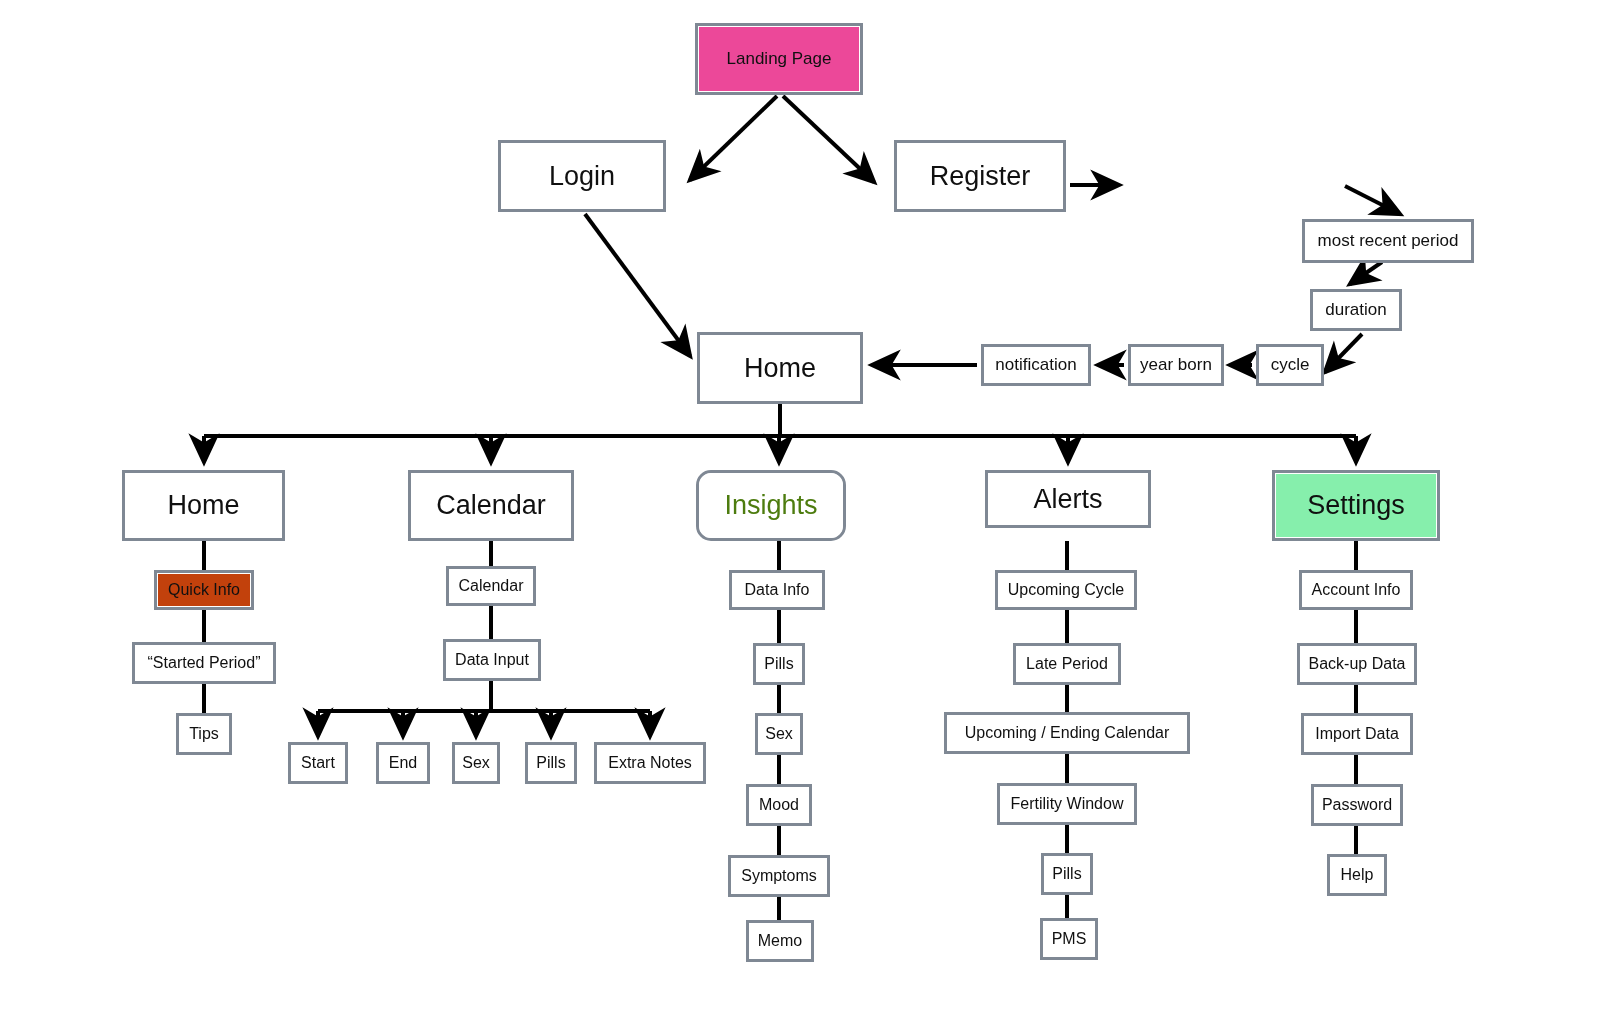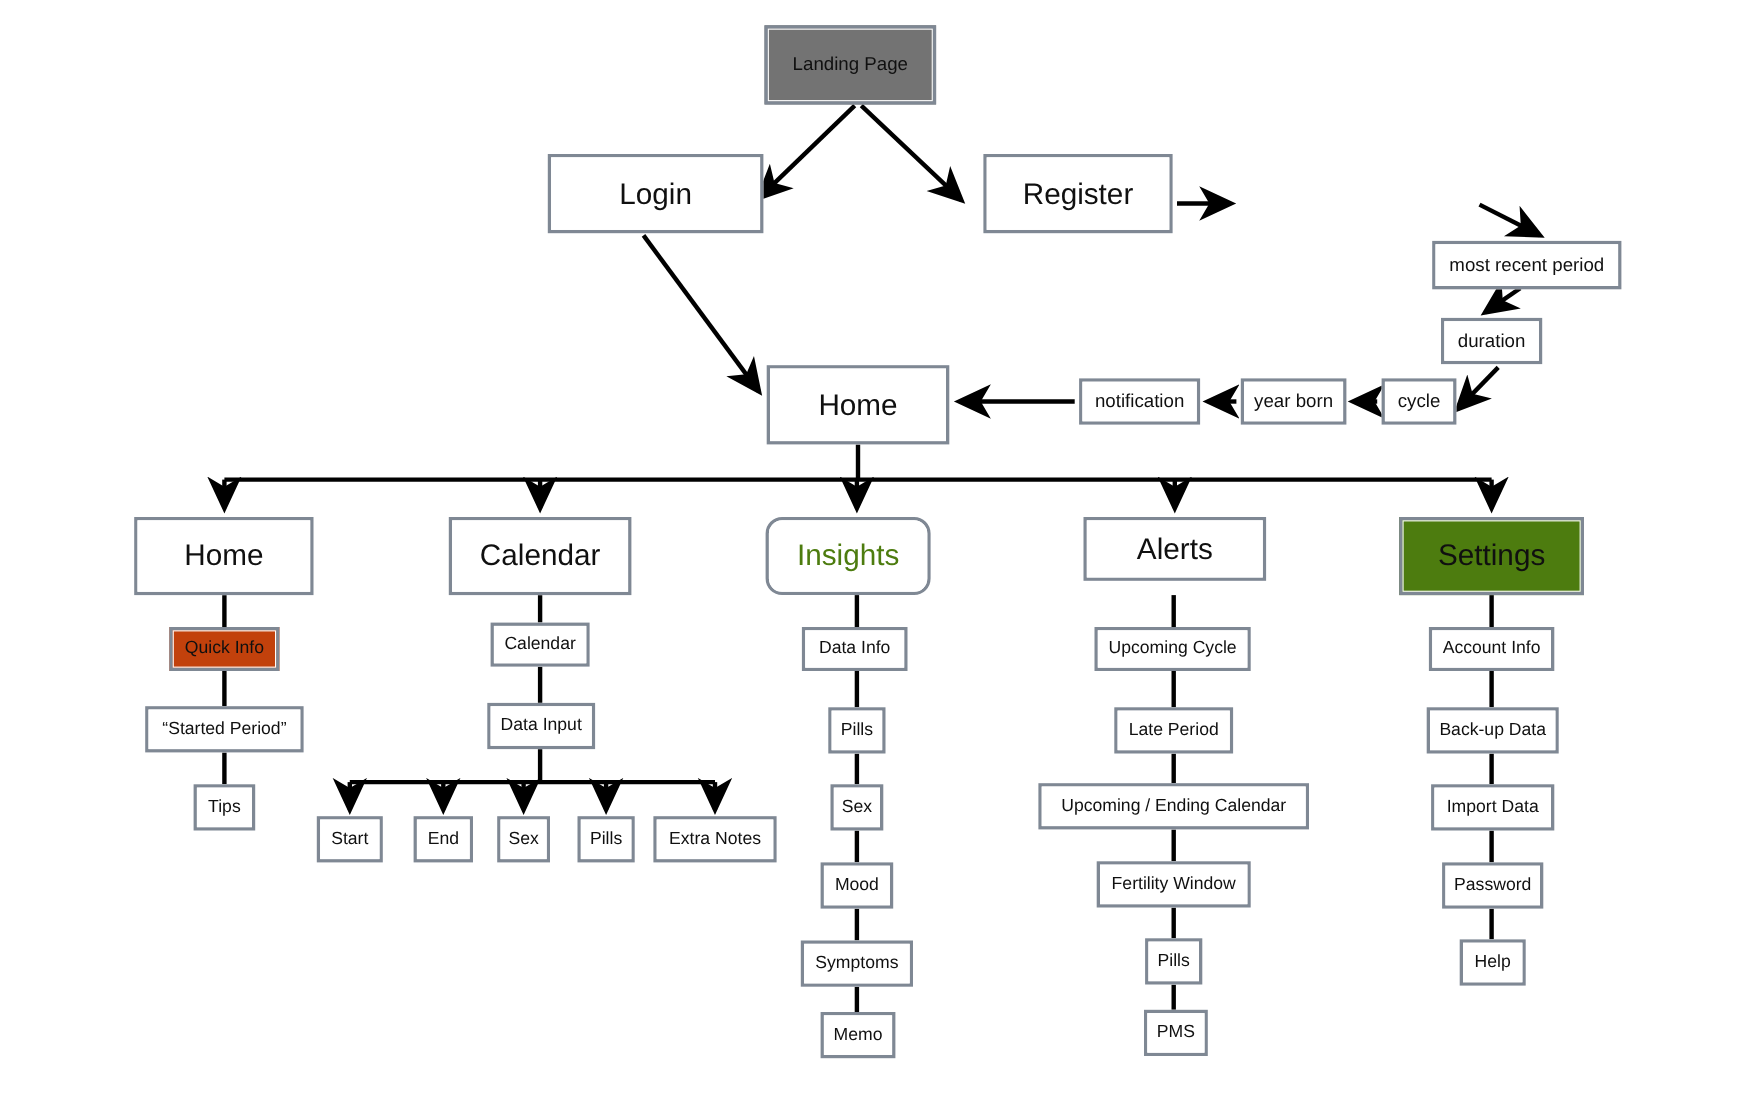--- a/index.html
+++ b/index.html
@@ -116,35 +116,35 @@
       <path d="M1067,895 L1067,918"></path>
 
       <path d="M1356,541 L1356,570"></path>
       <path d="M1356,610 L1356,643"></path>
       <path d="M1356,685 L1356,713"></path>
       <path d="M1356,755 L1356,784"></path>
       <path d="M1356,826 L1356,854"></path>
     </g>
   </svg>
 
-  <div class="node lvl-mid" style="left: 695px; top: 23px; width: 156px; height: 72px; border-color: rgb(127, 136, 148); background: #737373; color: rgb(16, 16, 16);">Landing Page</div>
-  <div class="node lvl-big" style="left: 498px; top: 140px; width: 196px; height: 72px; border-color: rgb(127, 136, 148); background: rgb(255, 255, 255); color: rgb(16, 16, 16);">Login</div>
+  <div class="node lvl-mid" style="left: 695px; top: 23px; width: 168px; height: 72px; border-color: rgb(127, 136, 148); background: #ec4899; color: rgb(16, 16, 16);">Landing Page</div>
+  <div class="node lvl-big" style="left: 498px; top: 140px; width: 168px; height: 72px; border-color: rgb(127, 136, 148); background: rgb(255, 255, 255); color: rgb(16, 16, 16);">Login</div>
   <div class="node lvl-big" style="left: 894px; top: 140px; width: 172px; height: 72px; border-color: rgb(127, 136, 148); background: rgb(255, 255, 255); color: rgb(16, 16, 16);">Register</div>
   <div class="node lvl-mid" style="left: 1302px; top: 219px; width: 172px; height: 44px; border-color: rgb(127, 136, 148); background: rgb(255, 255, 255); color: rgb(16, 16, 16);">most recent period</div>
   <div class="node lvl-mid" style="left: 1310px; top: 289px; width: 92px; height: 42px; border-color: rgb(127, 136, 148); background: rgb(255, 255, 255); color: rgb(16, 16, 16);">duration</div>
   <div class="node lvl-mid" style="left: 1256px; top: 344px; width: 68px; height: 42px; border-color: rgb(127, 136, 148); background: rgb(255, 255, 255); color: rgb(16, 16, 16);">cycle</div>
   <div class="node lvl-mid" style="left: 1128px; top: 344px; width: 96px; height: 42px; border-color: rgb(127, 136, 148); background: rgb(255, 255, 255); color: rgb(16, 16, 16);">year born</div>
   <div class="node lvl-mid" style="left: 981px; top: 344px; width: 110px; height: 42px; border-color: rgb(127, 136, 148); background: rgb(255, 255, 255); color: rgb(16, 16, 16);">notification</div>
   <div class="node lvl-big" style="left: 697px; top: 332px; width: 166px; height: 72px; border-color: rgb(127, 136, 148); background: rgb(255, 255, 255); color: rgb(16, 16, 16);">Home</div>
 
   <div class="node lvl-big" style="left: 122px; top: 470px; width: 163px; height: 71px; border-color: rgb(127, 136, 148); background: rgb(255, 255, 255); color: rgb(16, 16, 16);">Home</div>
   <div class="node lvl-big" style="left: 408px; top: 470px; width: 166px; height: 71px; border-color: rgb(127, 136, 148); background: rgb(255, 255, 255); color: rgb(16, 16, 16);">Calendar</div>
   <div class="node lvl-big" style="left: 696px; top: 470px; width: 150px; height: 71px; border-color: rgb(127, 136, 148); background: rgb(255, 255, 255); color: #4d7c0f; border-radius: 15px;">Insights</div>
   <div class="node lvl-big" style="left: 985px; top: 470px; width: 166px; height: 58px; border-color: rgb(127, 136, 148); background: rgb(255, 255, 255); color: rgb(16, 16, 16);">Alerts</div>
-  <div class="node lvl-big" style="left: 1272px; top: 470px; width: 168px; height: 71px; border-color: rgb(127, 136, 148); background: #4d7c0f; color: rgb(16, 16, 16);">Settings</div>
+  <div class="node lvl-big" style="left: 1272px; top: 470px; width: 168px; height: 71px; border-color: rgb(127, 136, 148); background: #86efac; color: rgb(16, 16, 16);">Settings</div>
 
   <div class="node lvl-small" style="left: 154px; top: 570px; width: 100px; height: 40px; border-color: rgb(127, 136, 148); background: #c2410c; color: rgb(16, 16, 16);">Quick Info</div>
   <div class="node lvl-small" style="left: 132px; top: 642px; width: 144px; height: 42px; border-color: rgb(127, 136, 148); background: rgb(255, 255, 255); color: rgb(16, 16, 16);">“Started Period”</div>
   <div class="node lvl-small" style="left: 176px; top: 713px; width: 56px; height: 42px; border-color: rgb(127, 136, 148); background: rgb(255, 255, 255); color: rgb(16, 16, 16);">Tips</div>
 
   <div class="node lvl-small" style="left: 446px; top: 566px; width: 90px; height: 40px; border-color: rgb(127, 136, 148); background: rgb(255, 255, 255); color: rgb(16, 16, 16);">Calendar</div>
   <div class="node lvl-small" style="left: 443px; top: 639px; width: 98px; height: 42px; border-color: rgb(127, 136, 148); background: rgb(255, 255, 255); color: rgb(16, 16, 16);">Data Input</div>
   <div class="node lvl-small" style="left: 288px; top: 742px; width: 60px; height: 42px; border-color: rgb(127, 136, 148); background: rgb(255, 255, 255); color: rgb(16, 16, 16);">Start</div>
   <div class="node lvl-small" style="left: 376px; top: 742px; width: 54px; height: 42px; border-color: rgb(127, 136, 148); background: rgb(255, 255, 255); color: rgb(16, 16, 16);">End</div>
   <div class="node lvl-small" style="left: 452px; top: 742px; width: 48px; height: 42px; border-color: rgb(127, 136, 148); background: rgb(255, 255, 255); color: rgb(16, 16, 16);">Sex</div>

